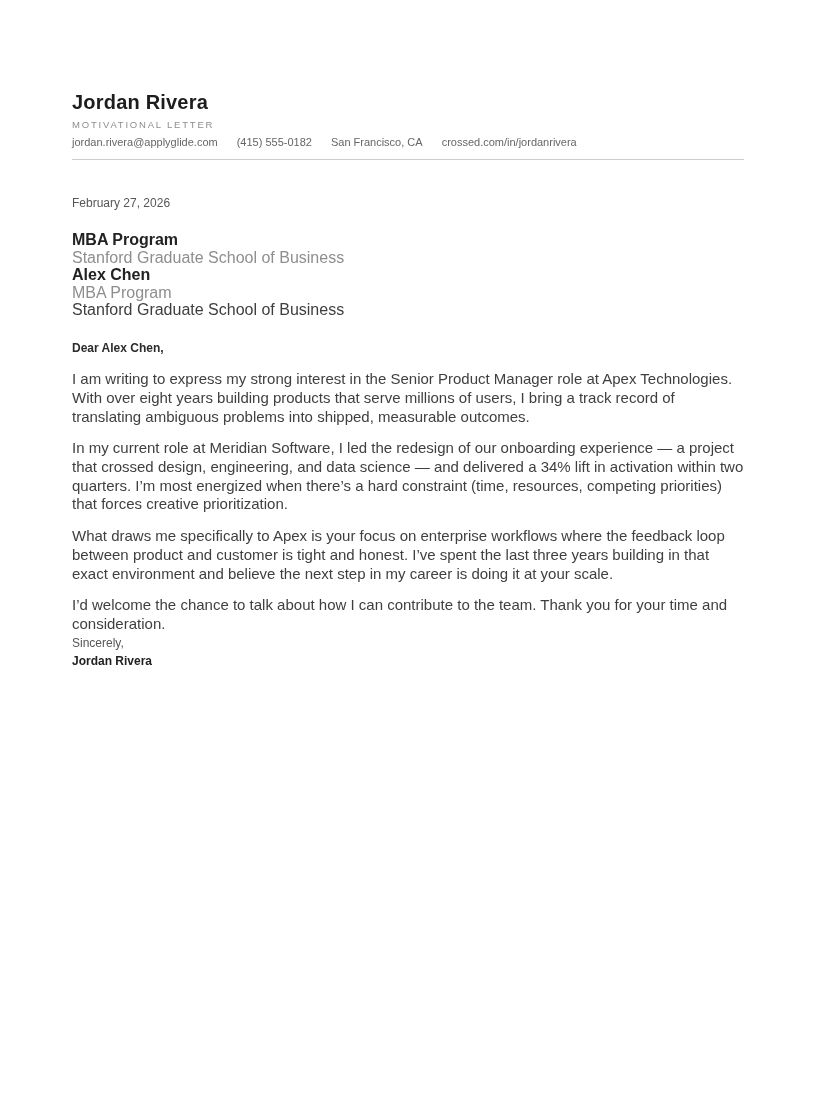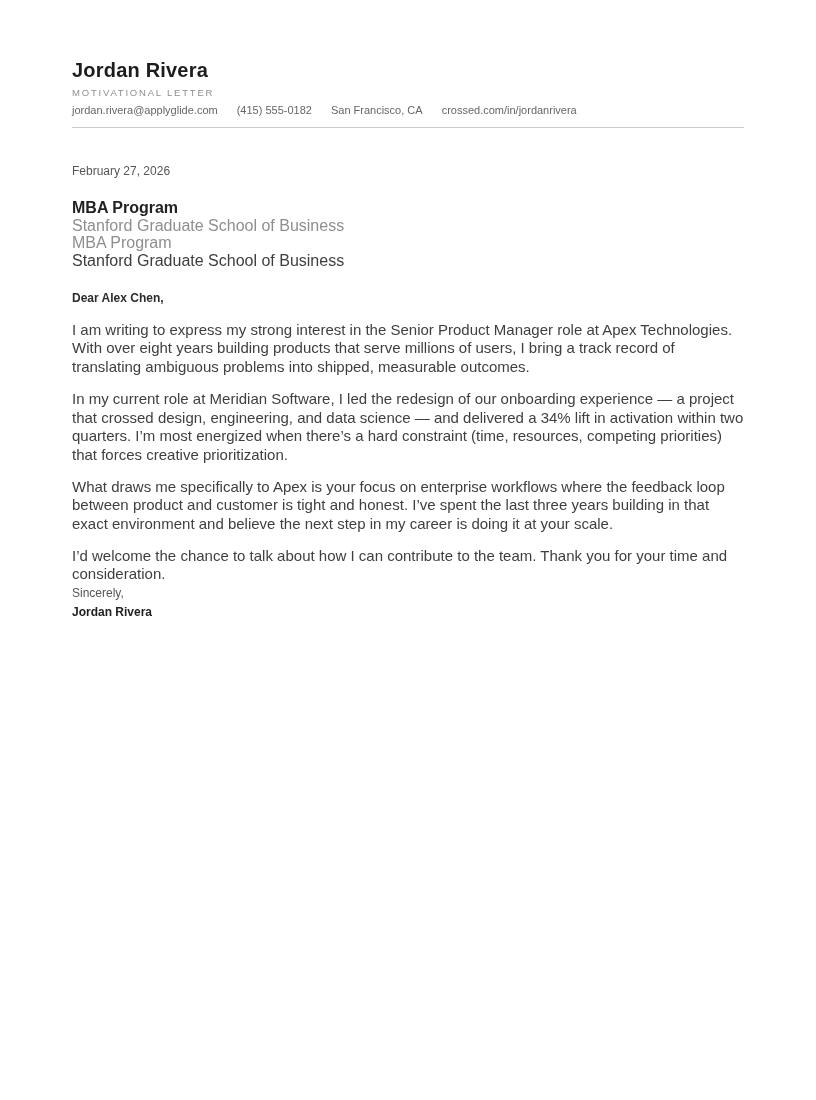--- a/index.html
+++ b/index.html
@@ -14,21 +14,21 @@
   html,body{ margin:0; padding:0; background:#ffffff; }
   body{ font-family:"Liberation Sans", sans-serif; }
   .page{
     position:relative;
     width:816px;
     height:1100px;
     background:var(--page-bg);
     overflow:hidden;
   }
   .doc{
-    padding:60px 72px 0 72px;
+    padding:92px 72px 0 72px;
     width:756px;
   }
   .sender-name{
     margin:0;
     font-size:20px;
     line-height:20px;
     font-weight:bold;
     color:var(--text-heading);
     letter-spacing:0.2px;
   }
@@ -106,20 +106,21 @@
         <span>crossed.com/in/jordanrivera</span>
       </div>
       <hr class="divider">
     </header>
 
     <div class="date">February 27, 2026</div>
 
     <div class="recipient">
       <div class="line-bold">MBA Program</div>
       <div class="line-gray">Stanford Graduate School of Business</div>
+      <div class="line-bold">Alex Chen</div>
       <div class="line-gray">MBA Program</div>
       <div class="line-dark">Stanford Graduate School of Business</div>
     </div>
 
     <div class="salutation">Dear Alex Chen,</div>
 
     <div class="body-text">
       <p>I am writing to express my strong interest in the Senior Product Manager role at Apex Technologies. With over eight years building products that serve millions of users, I bring a track record of translating ambiguous problems into shipped, measurable outcomes.</p>
       <p>In my current role at Meridian Software, I led the redesign of our onboarding experience — a project that crossed design, engineering, and data science — and delivered a 34% lift in activation within two quarters. I’m most energized when there’s a hard constraint (time, resources, competing priorities) that forces creative prioritization.</p>
       <p>What draws me specifically to Apex is your focus on enterprise workflows where the feedback loop between product and customer is tight and honest. I’ve spent the last three years building in that exact environment and believe the next step in my career is doing it at your scale.</p>

